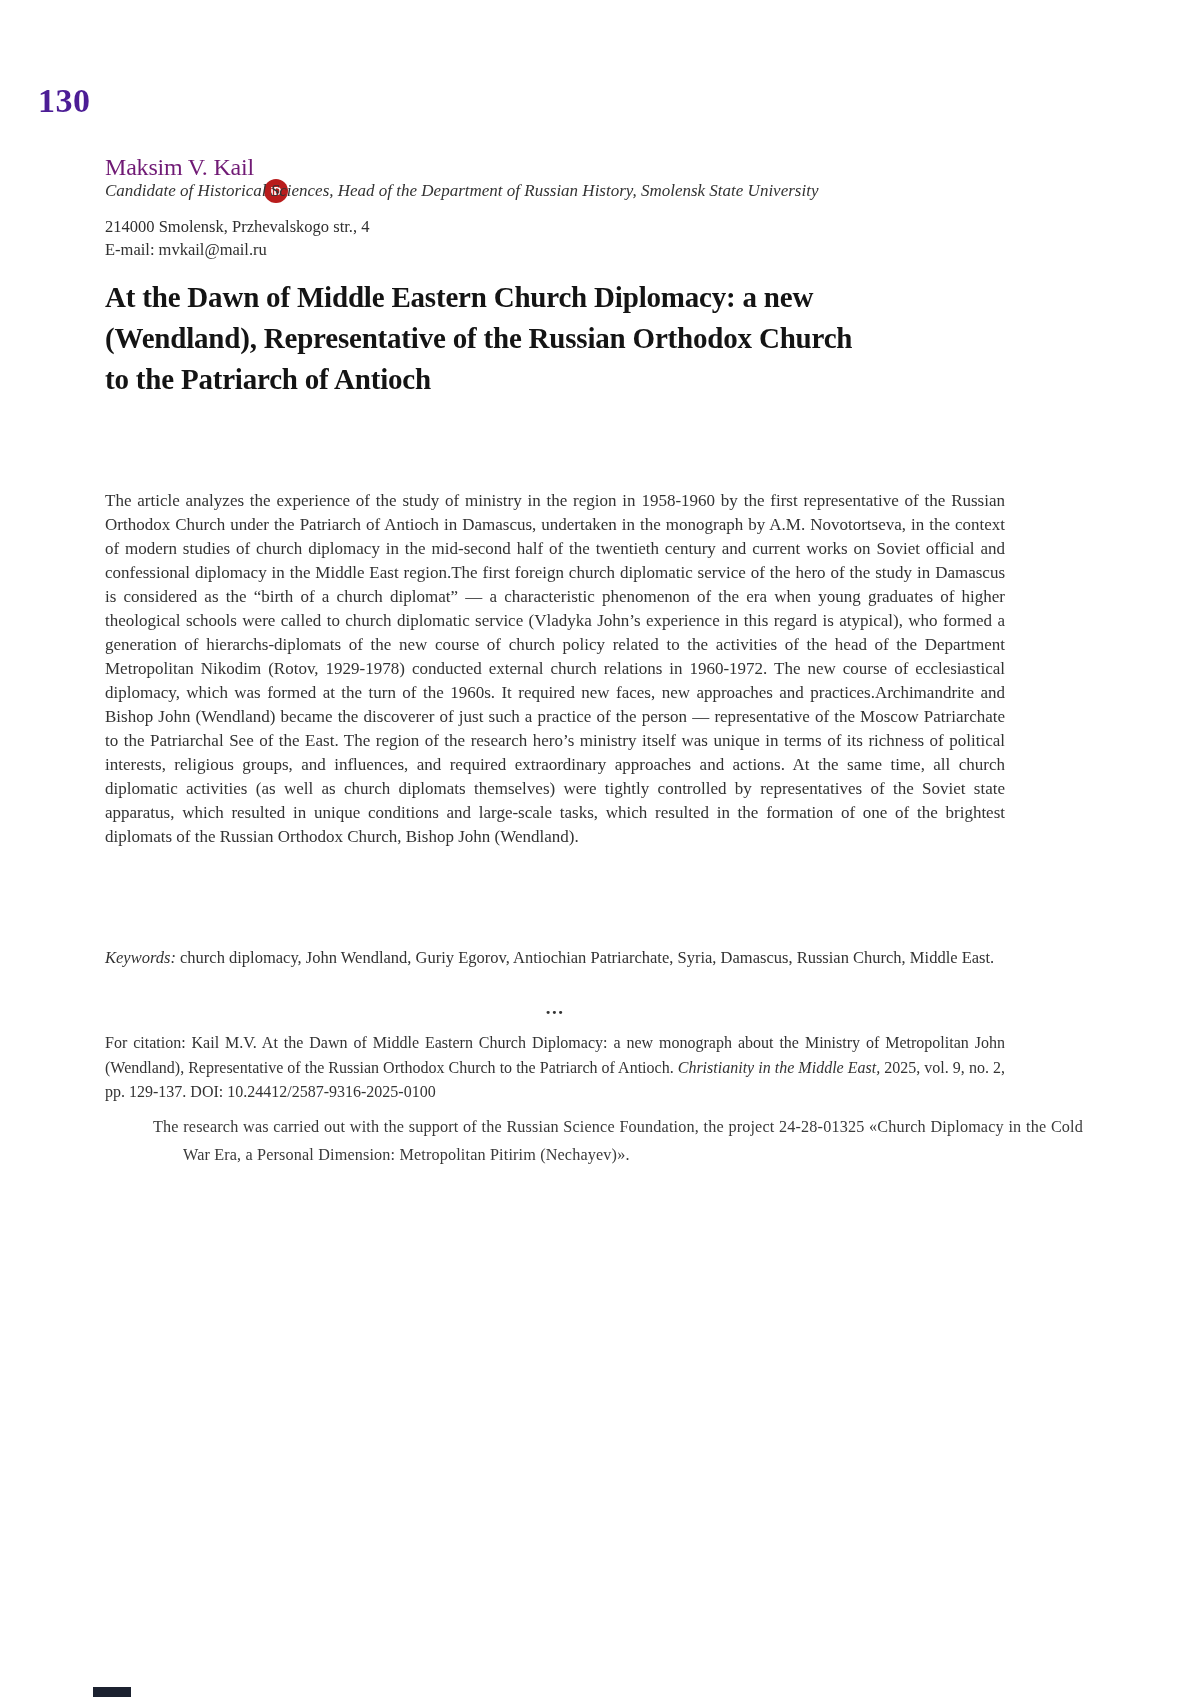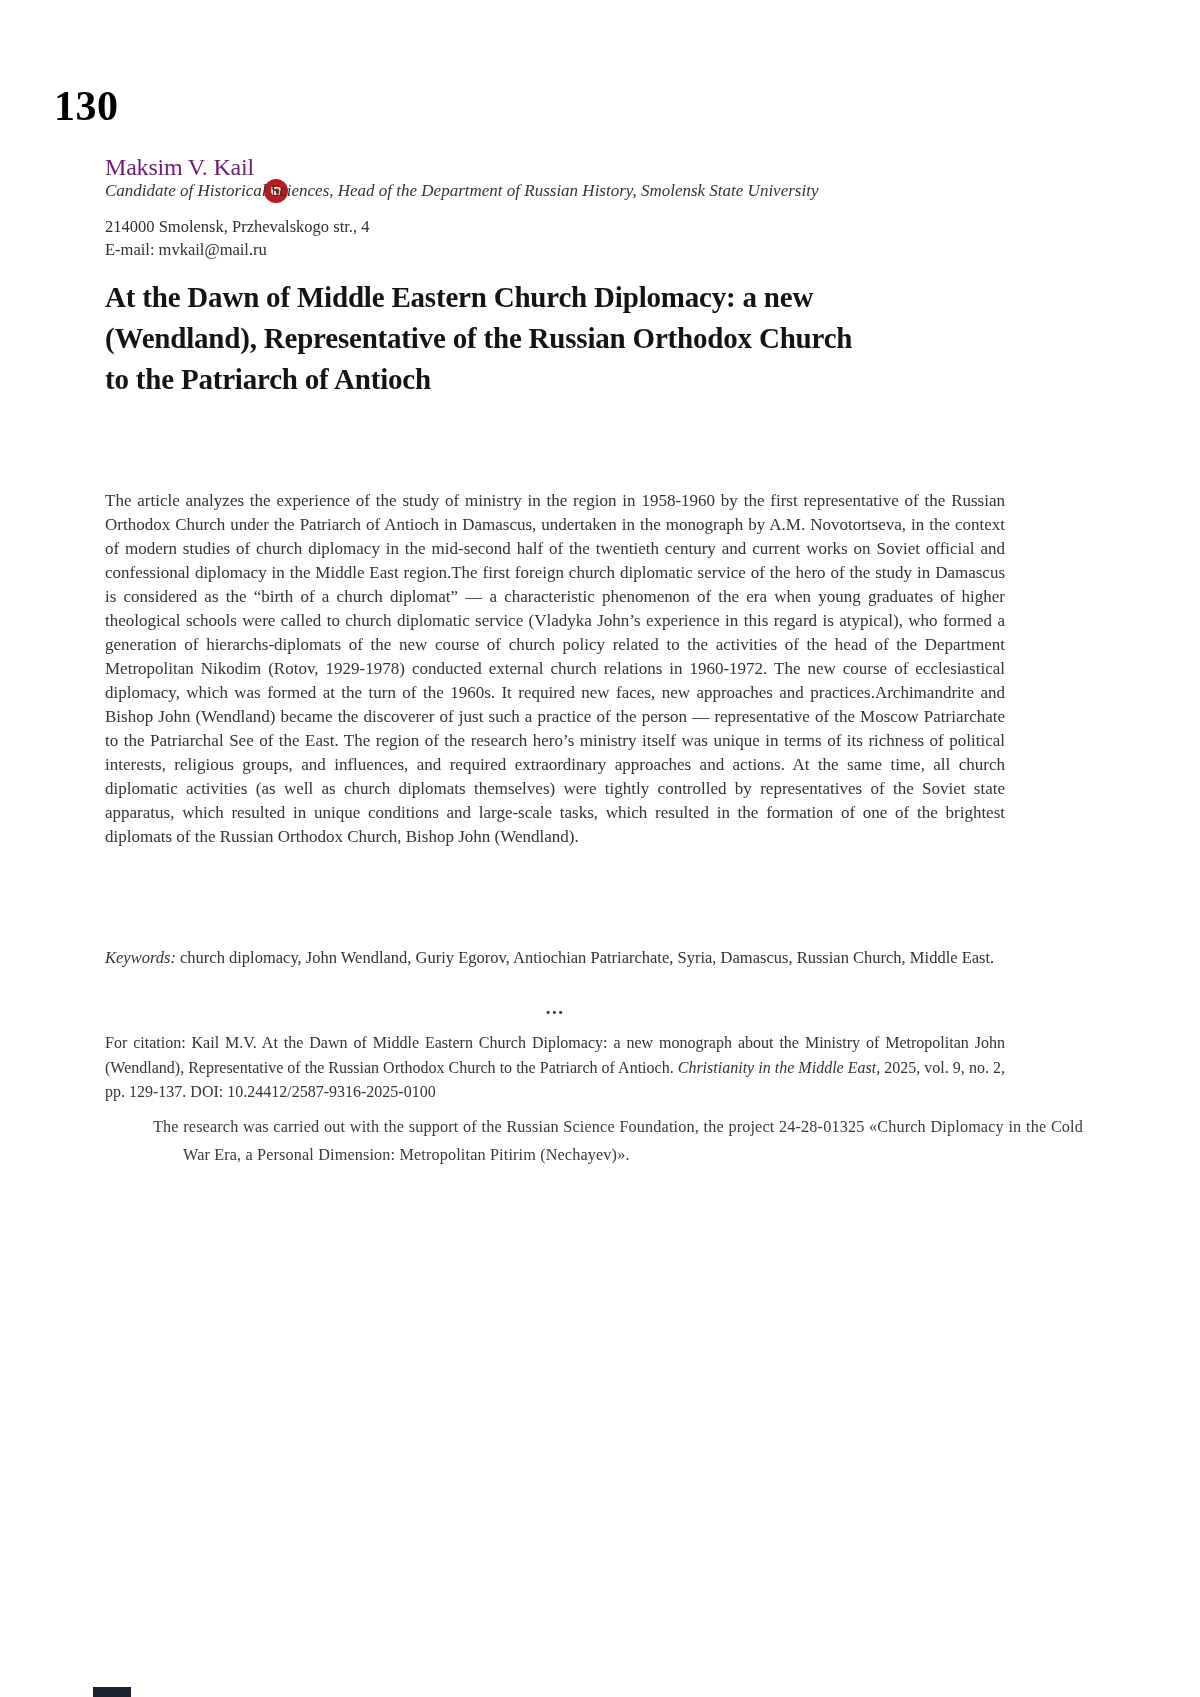--- a/index.html
+++ b/index.html
@@ -7,22 +7,22 @@
     width:1200px; height:1697px;
     background:#ffffff;
     position:relative;
     font-family:"Liberation Serif", serif;
     color:#333333;
     overflow:hidden;
   }
   .abs { position:absolute; }
 
   .page-num {
-    left:54px; top:82px;
-    font-size:42px; font-weight:bold; color:#000000;
+    left:38px; top:82px;
+    font-size:34px; font-weight:bold; color:#4c1d95;
     letter-spacing:0.5px;
   }
 
   .author-row {
     left:105px; top:131px;
     display:flex; align-items:center; gap:10px;
   }
   .author-name {
     font-size:24px; font-weight:normal; color:#701a75;
     letter-spacing:-0.2px;

